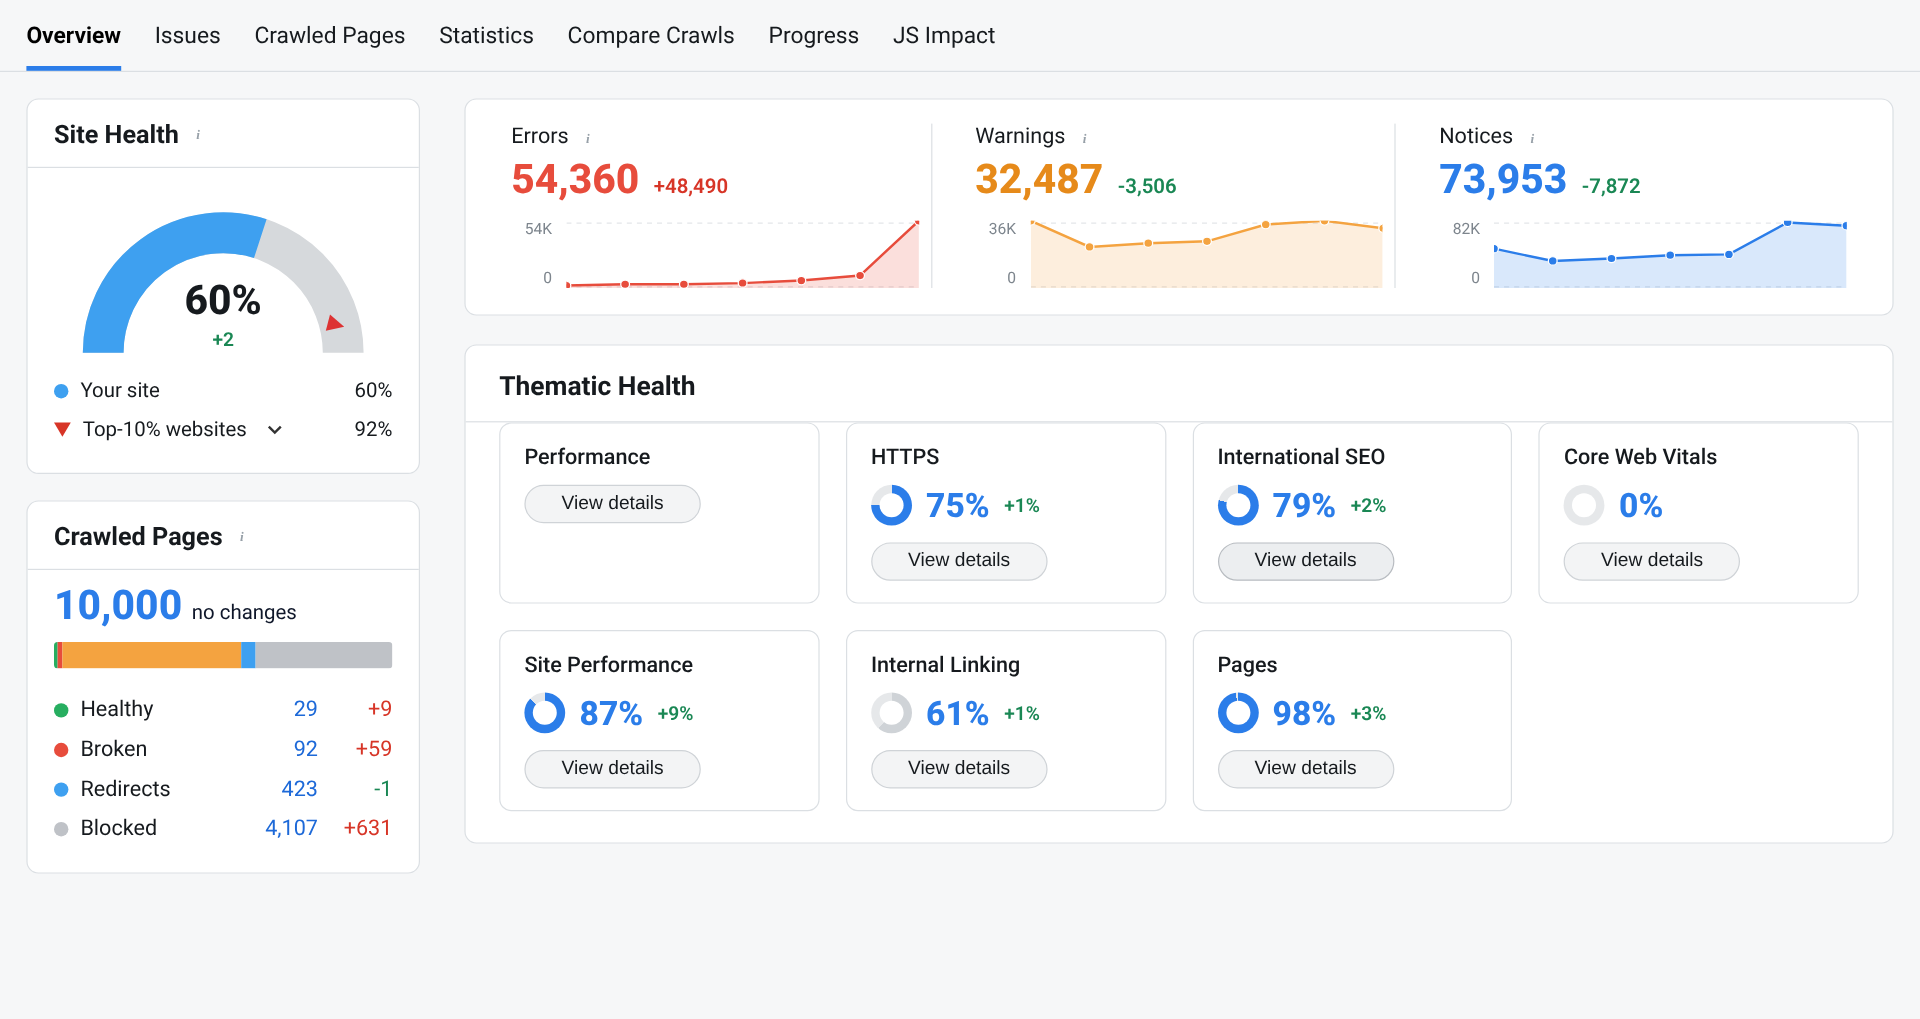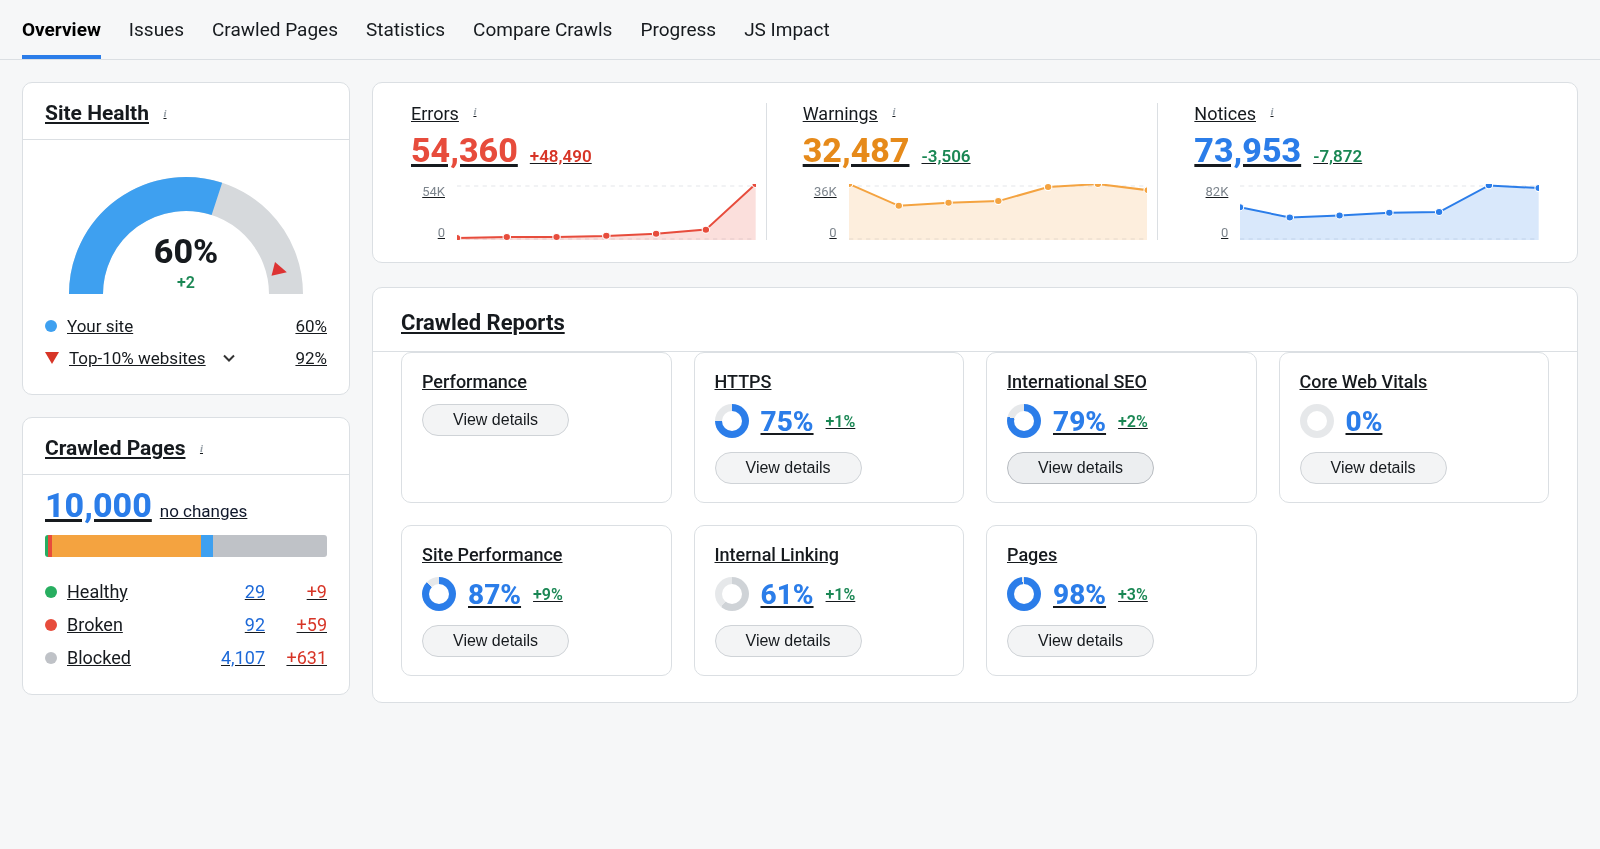--- a/index.html
+++ b/index.html
@@ -39,24 +39,23 @@
     cursor: pointer;
     border-bottom: 4px solid transparent;
   }
   .tab.active {
     font-weight: 700;
     border-bottom-color: var(--blue);
     color: #000;
   }
   .content {
     display: flex;
-    gap: 22px;
+    gap: 37px;
     padding: 22px;
     align-items: flex-start;
-    text-decoration: underline;
   }
   .sidebar { width: 328px; flex: 0 0 328px; display:flex; flex-direction:column; gap:22px; }
   .main { flex: 1; display:flex; flex-direction:column; gap:24px; }
   .card {
     background: #fff;
     border: 1px solid var(--border);
     border-radius: 10px;
   }
   .card-header {
     padding: 18px 22px 14px 22px;
@@ -98,21 +97,21 @@
   .crawled-row .lab { flex:1; display:flex; align-items:center; gap:10px;}
   .crawled-row .cnt { width:70px; text-align:right; color:var(--blue-dark); }
   .crawled-row .dlt { width:62px; text-align:right; }
   .pos { color: var(--red2); }
   .neg { color: var(--green); }
 
   
   .metrics { display:flex; padding: 20px 28px 22px 28px; gap:0;}
   .metric { flex:1; padding:0 10px; }
   .metric + .metric { border-left:1px solid var(--border); padding-left:36px;}
-  .metric-title { font-size:18px; color:var(--text); display:flex; align-items:flex-start; gap:8px;}
+  .metric-title { font-size:18px; color:var(--text); display:flex; align-items:flex-end; gap:8px;}
   .metric-value-row { display:flex; align-items:baseline; gap:12px; margin-top:6px;}
   .metric-value { font-size:34px; font-weight:800;}
   .metric-delta { font-size:17px; font-weight:600;}
   .spark-wrap { display:flex; gap:12px; margin-top:14px; align-items:flex-start;}
   .spark-axis { display:flex; flex-direction:column; justify-content:space-between; height:56px; font-size:13px; color:#7d858d; text-align:right; min-width:34px;}
   .spark { flex:1; height:56px; }
 
   
   .thematic h2 { margin:0; padding:22px 28px 16px 28px; font-size:22px; font-weight:700;}
   .reports { display:grid; grid-template-columns: repeat(4, 1fr); gap:22px; padding: 0 28px 26px 28px;}
@@ -210,20 +209,28 @@
       <span class="cnt">29</span>
       <span class="dlt pos">+9</span>
             </div>
             <div class="crawled-row">
       <span class="lab">
                 <span class="dot" style="background:#e74c3c"></span>
                 <span>Broken</span>
               </span>
       <span class="cnt">92</span>
       <span class="dlt pos">+59</span>
+            </div>
+            <div class="crawled-row">
+      <span class="lab">
+                <span class="dot" style="background:#3ea0f0"></span>
+                <span>Redirects</span>
+              </span>
+      <span class="cnt">423</span>
+      <span class="dlt neg">-1</span>
             </div>
             <div class="crawled-row">
       <span class="lab">
                 <span class="dot" style="background:#bfc2c7"></span>
                 <span>Blocked</span>
               </span>
       <span class="cnt">4,107</span>
       <span class="dlt pos">+631</span>
             </div>
           </div>
@@ -319,21 +326,21 @@
                 <circle cx="186.66666666666666" cy="28" r="3.5" fill="#2b7de9" stroke="#fff" stroke-width="1"></circle>
                 <circle cx="233.33333333333334" cy="1.3658536585365866" r="3.5" fill="#2b7de9" stroke="#fff" stroke-width="1"></circle>
                 <circle cx="280" cy="4.097560975609753" r="3.5" fill="#2b7de9" stroke="#fff" stroke-width="1"></circle>
         </svg>
       </div>
           </div>
         </div>
     </div>
 
     <div class="card thematic">
-      <h2>Crawled Reports</h2>
+      <h2>Thematic Health</h2>
       <div class="hr"></div>
       <div class="reports" id="reports">
           <div class="report">
       <h3>Performance</h3>
       <button class="btn-details">View details</button></div>
           <div class="report">
       <h3>HTTPS</h3>
       <div class="report-val">
         <div class="donut" style="background:conic-gradient(#2b7de9 0deg 270deg, #e6e8ea 270deg 360deg); border-radius:50%;">
         <div style="position:absolute;inset:7px;background:#fff;border-radius:50%;"></div>

